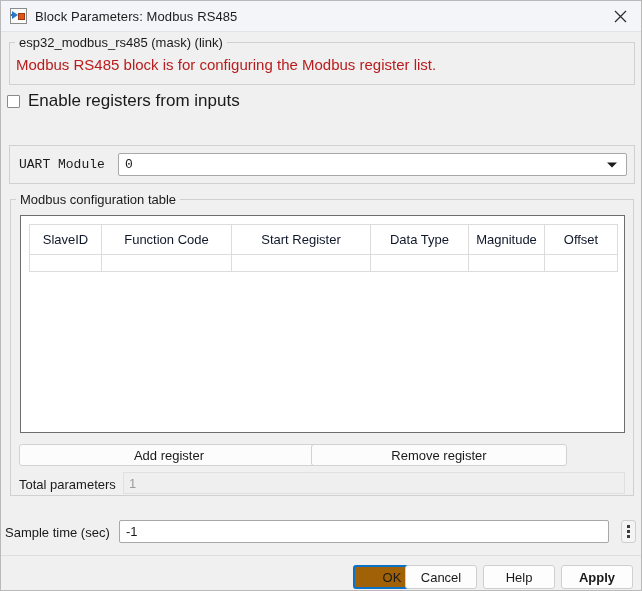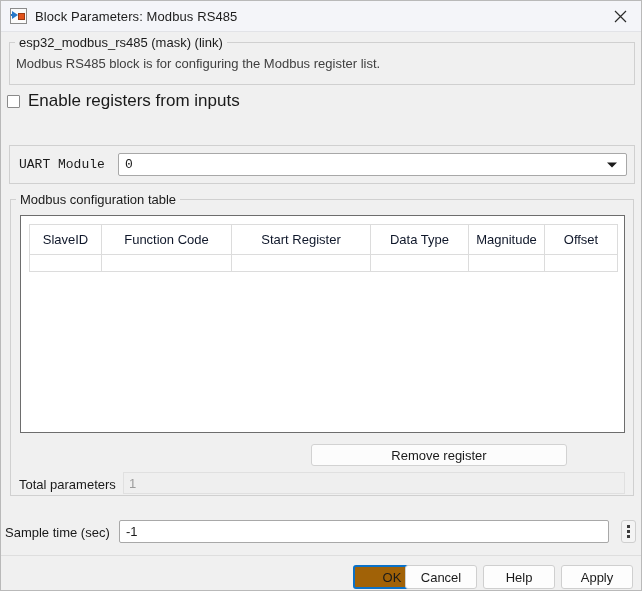--- a/index.html
+++ b/index.html
@@ -98,22 +98,22 @@
     font-size: 13px;
     color: #1a1a1a;
     white-space: nowrap;
   }
 
   
   #desc-group { left: 8px; top: 41px; width: 626px; height: 43px; }
   #desc-text {
     position: absolute;
     left: 6px; top: 13px;
-    font-size: 13px;
-    color: #404040;
+    font-size: 15px;
+    color: #b91c1c;
     white-space: nowrap;
   }
 
   
   .checkrow {
     position: absolute;
     left: 6px;
     display: flex;
     align-items: center;
     height: 18px;
@@ -290,21 +290,21 @@
     white-space: nowrap;
   }
   .dbtn.default {
     border: 2px solid #0a71c8;
     background: #a16207;
     margin-left: 32px;
   }
   #btn-ok     { left: 320px; width: 78px; }
   #btn-cancel { left: 404px; width: 72px; }
   #btn-help   { left: 482px; width: 72px; }
-  #btn-apply  { left: 560px; width: 72px; }
+  #btn-apply  { left: 560px; width: 72px; font-weight: bold; }
 </style>
 </head>
 <body>
 
 <div id="dialog">
 
   <div id="titlebar">
     <div id="title-icon">
       <div class="bx"></div>
       <div class="bar"></div>
@@ -366,20 +366,21 @@
             <td></td>
             <td></td>
             <td></td>
             <td></td>
             <td></td>
           </tr>
         </tbody>
       </table>
     </div>
 
+    <div class="pbtn" id="btn-add">Add register</div>
     <div class="pbtn" id="btn-remove">Remove register</div>
 
     <div id="total-label">Total parameters</div>
     <div id="total-value">1</div>
   </div>
 
   <div id="sample-label">Sample time (sec)</div>
   <div id="sample-input">-1</div>
   <div id="sample-dots">
     <i></i>

